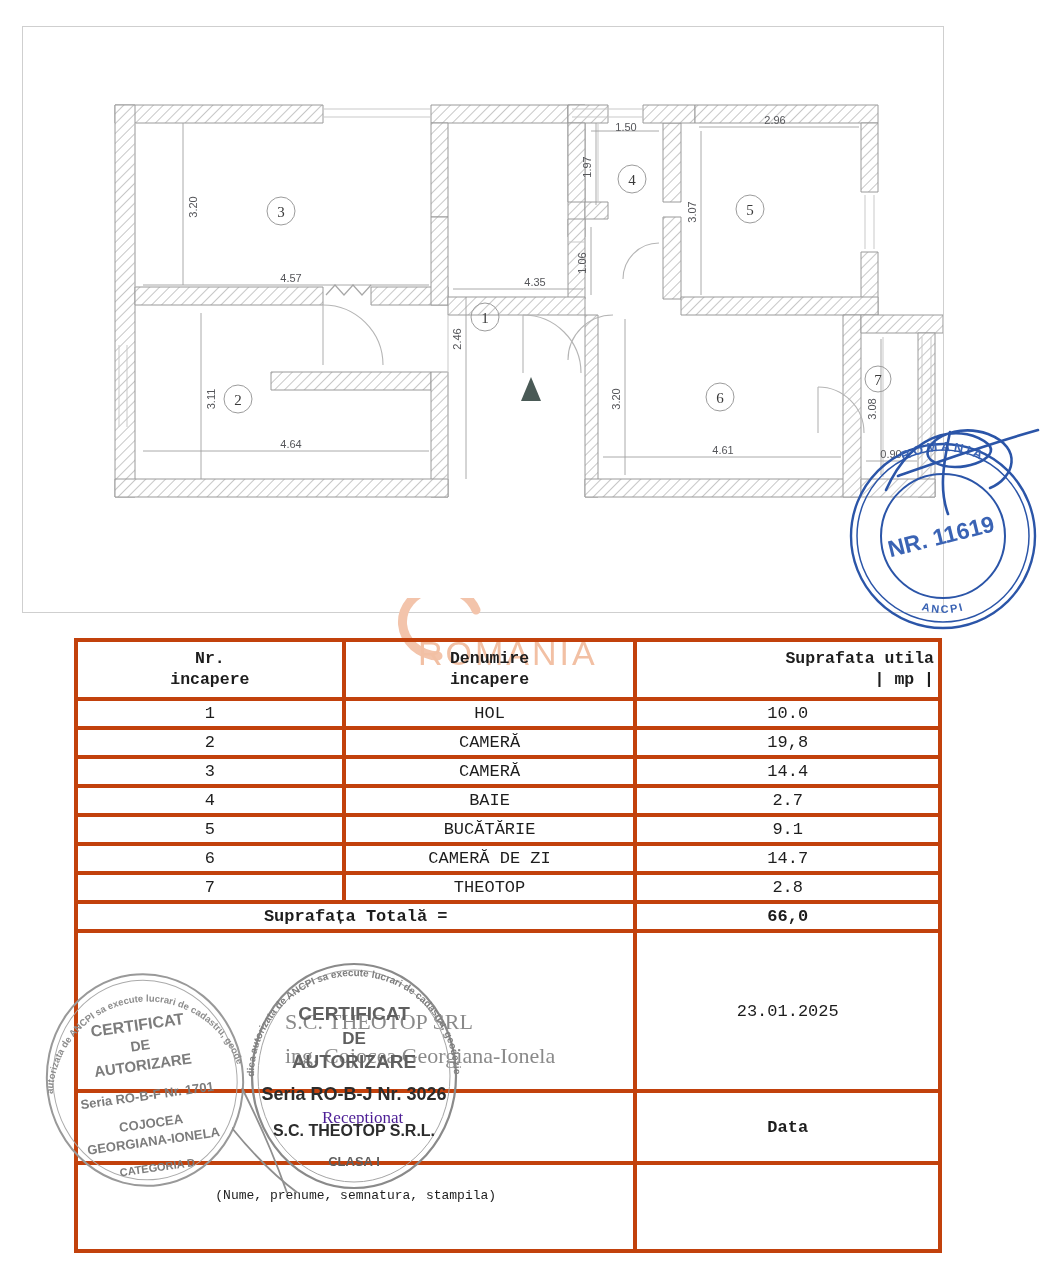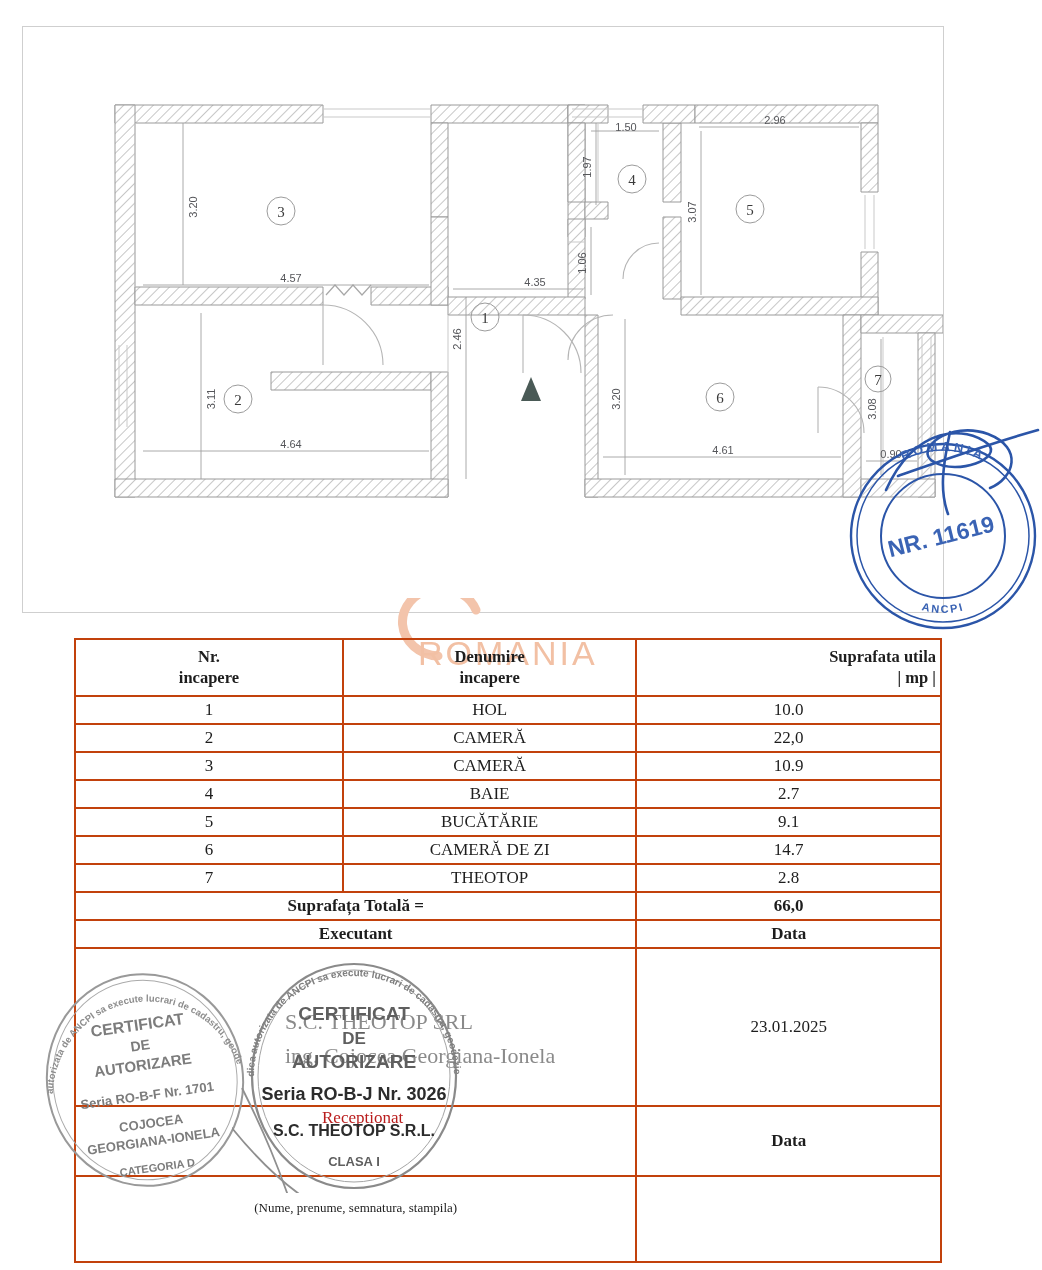--- a/index.html
+++ b/index.html
@@ -15,25 +15,26 @@
   }
   #plan-svg{position:absolute;left:0;top:0;width:920px;height:585px;}
 
   
   #area-table{
     position:absolute;left:74px;top:638px;width:868px;
     border-collapse:collapse;
     font-size:17px;
   }
   #area-table td,#area-table th{
-    border:2px solid #c2410c;
+    border:4px solid #c2410c;
     text-align:center;
     padding:3px 4px;
     font-weight:normal;
     background:transparent;
+    font-family:Liberation Mono, monospace;
   }
   #area-table .hd{font-weight:bold;font-size:16.5px;line-height:1.25;padding:7px 4px;}
   #area-table .c-nr{width:270px;}
   #area-table .c-den{width:295px;}
   #area-table .c-sup{width:308px;text-align:right;}
   #area-table .sum{font-weight:bold;}
   #area-table .sum-lbl{font-weight:bold;}
   #area-table .tall{height:150px;vertical-align:middle;}
   #area-table .tall2{height:62px;vertical-align:middle;}
   #area-table .foot-note{height:78px;vertical-align:top;text-align:center;}
@@ -60,21 +61,21 @@
   #stamp-cert1{position:absolute;left:38px;top:968px;width:215px;height:225px;}
   #stamp-cert2{position:absolute;left:232px;top:958px;width:245px;height:235px;}
 
   #exec-handwriting{
     position:absolute;left:285px;top:1005px;width:300px;
     font-family:"Liberation Serif", serif;
     font-size:22px;color:#8a8a8a;line-height:1.55;
   }
   #exec-receptionat{
     position:absolute;left:322px;top:1108px;
-    font-family:"Liberation Serif", serif;font-size:17px;color:#b91c1c;
+    font-family:"Liberation Serif", serif;font-size:17px;color:#4c1d95;
   }
 
   .dim-lbl{font-family:"Liberation Sans", sans-serif;font-size:11px;fill:#55565a;}
   .room-num{font-family:"Liberation Serif", serif;font-size:15px;fill:#3a3a3a;text-anchor:middle;}
 </style>
 </head>
 <body>
 
 <div id="plan-frame">
   <svg id="plan-svg" viewBox="0 0 920 585">
@@ -252,26 +253,26 @@
   </tr>
 
   <tr>
     <td>1</td>
     <td>HOL</td>
     <td>10.0</td>
   </tr>
   <tr>
     <td>2</td>
     <td>CAMERĂ</td>
-    <td>22,0</td>
+    <td>19,8</td>
   </tr>
   <tr>
     <td>3</td>
     <td>CAMERĂ</td>
-    <td>10.9</td>
+    <td>14.4</td>
   </tr>
   <tr>
     <td>4</td>
     <td>BAIE</td>
     <td>2.7</td>
   </tr>
   <tr>
     <td>5</td>
     <td>BUCĂTĂRIE</td>
     <td>9.1</td>
@@ -287,24 +288,20 @@
     <td>7</td>
     <td>THEOTOP</td>
     <td>2.8</td>
   </tr>
 
   <tr>
     <td class="sum-lbl" colspan="2">Suprafața Totală =</td>
     <td class="sum">66,0</td>
   </tr>
 
-  <tr>
-    <td class="sum-lbl" colspan="2">Executant</td>
-    <td class="sum">Data</td>
-  </tr>
 
   <tr>
     <td class="tall" colspan="2"></td>
     <td class="tall">23.01.2025</td>
   </tr>
 
   <tr>
     <td class="tall2 sum-lbl" colspan="2"></td>
     <td class="tall2 sum">Data</td>
   </tr>

